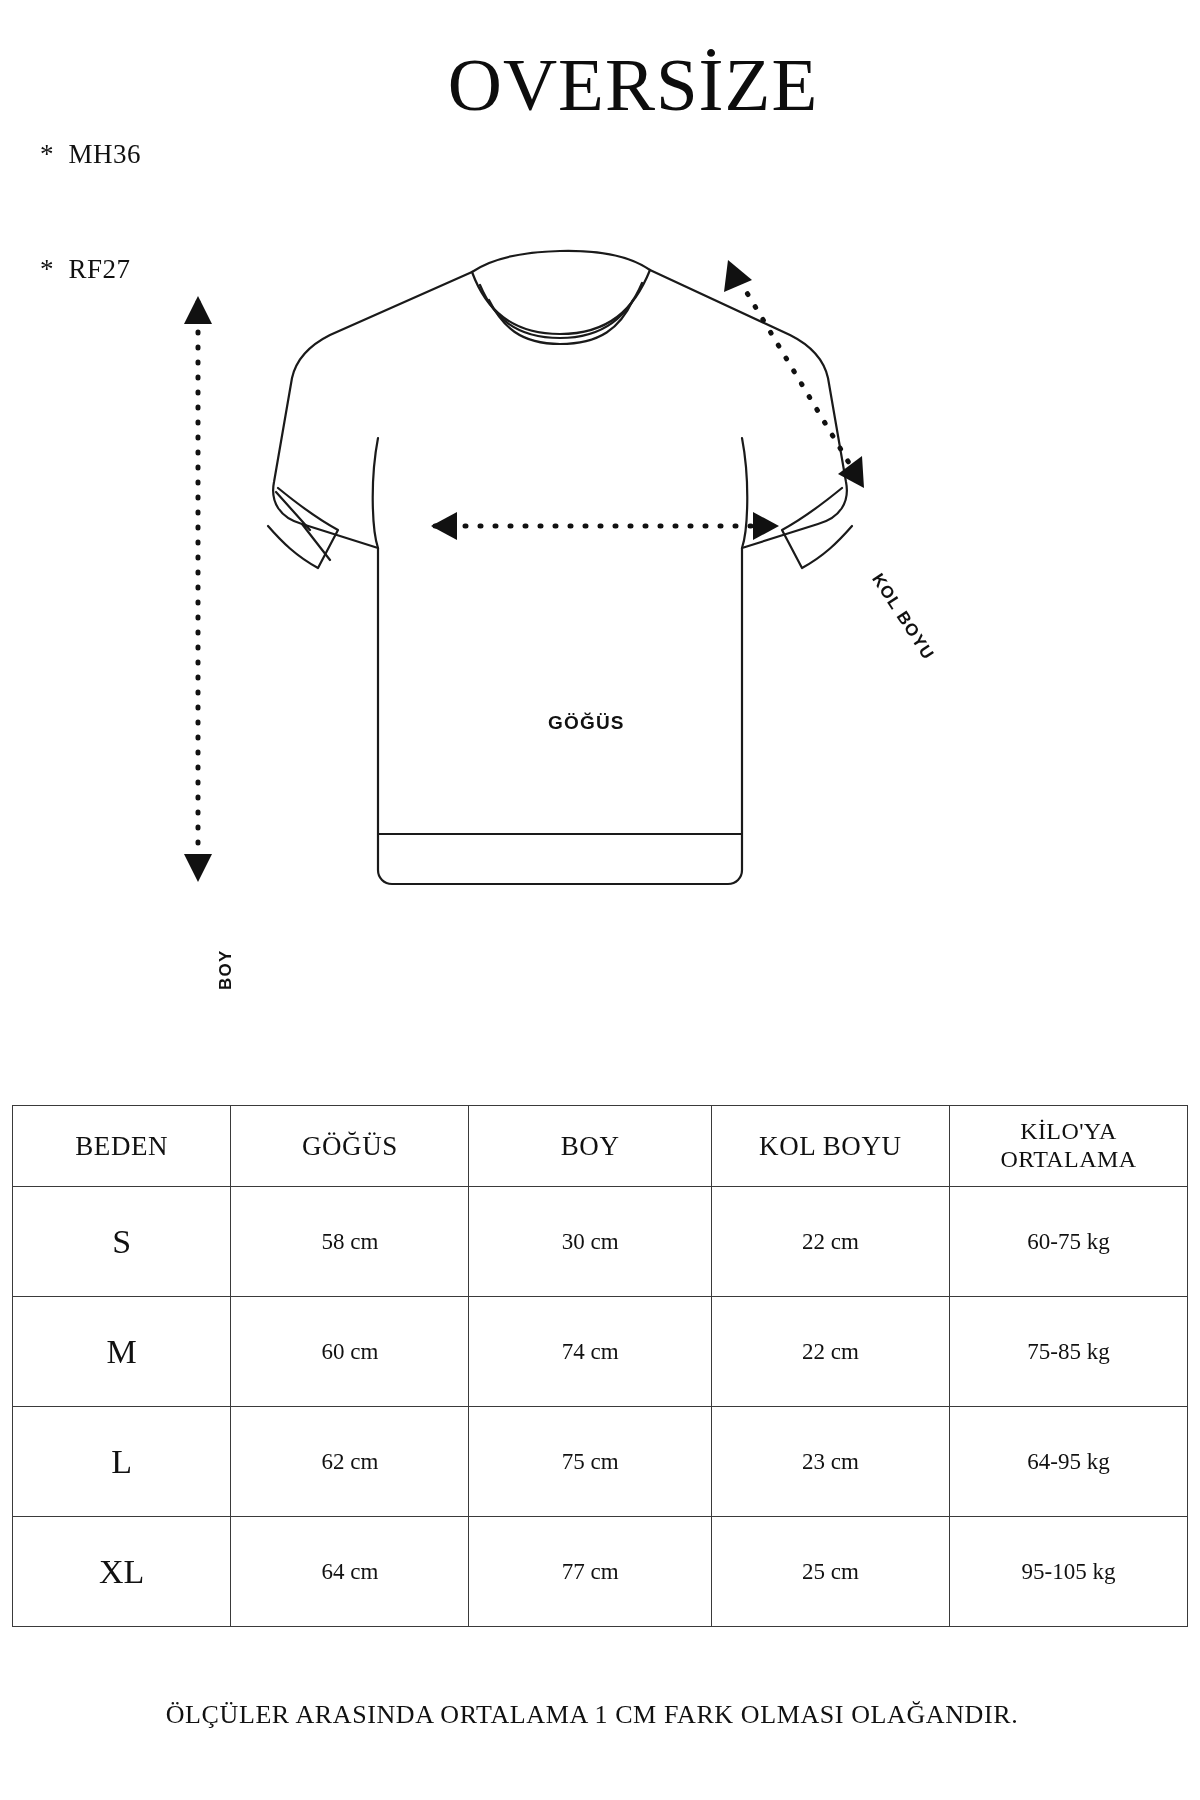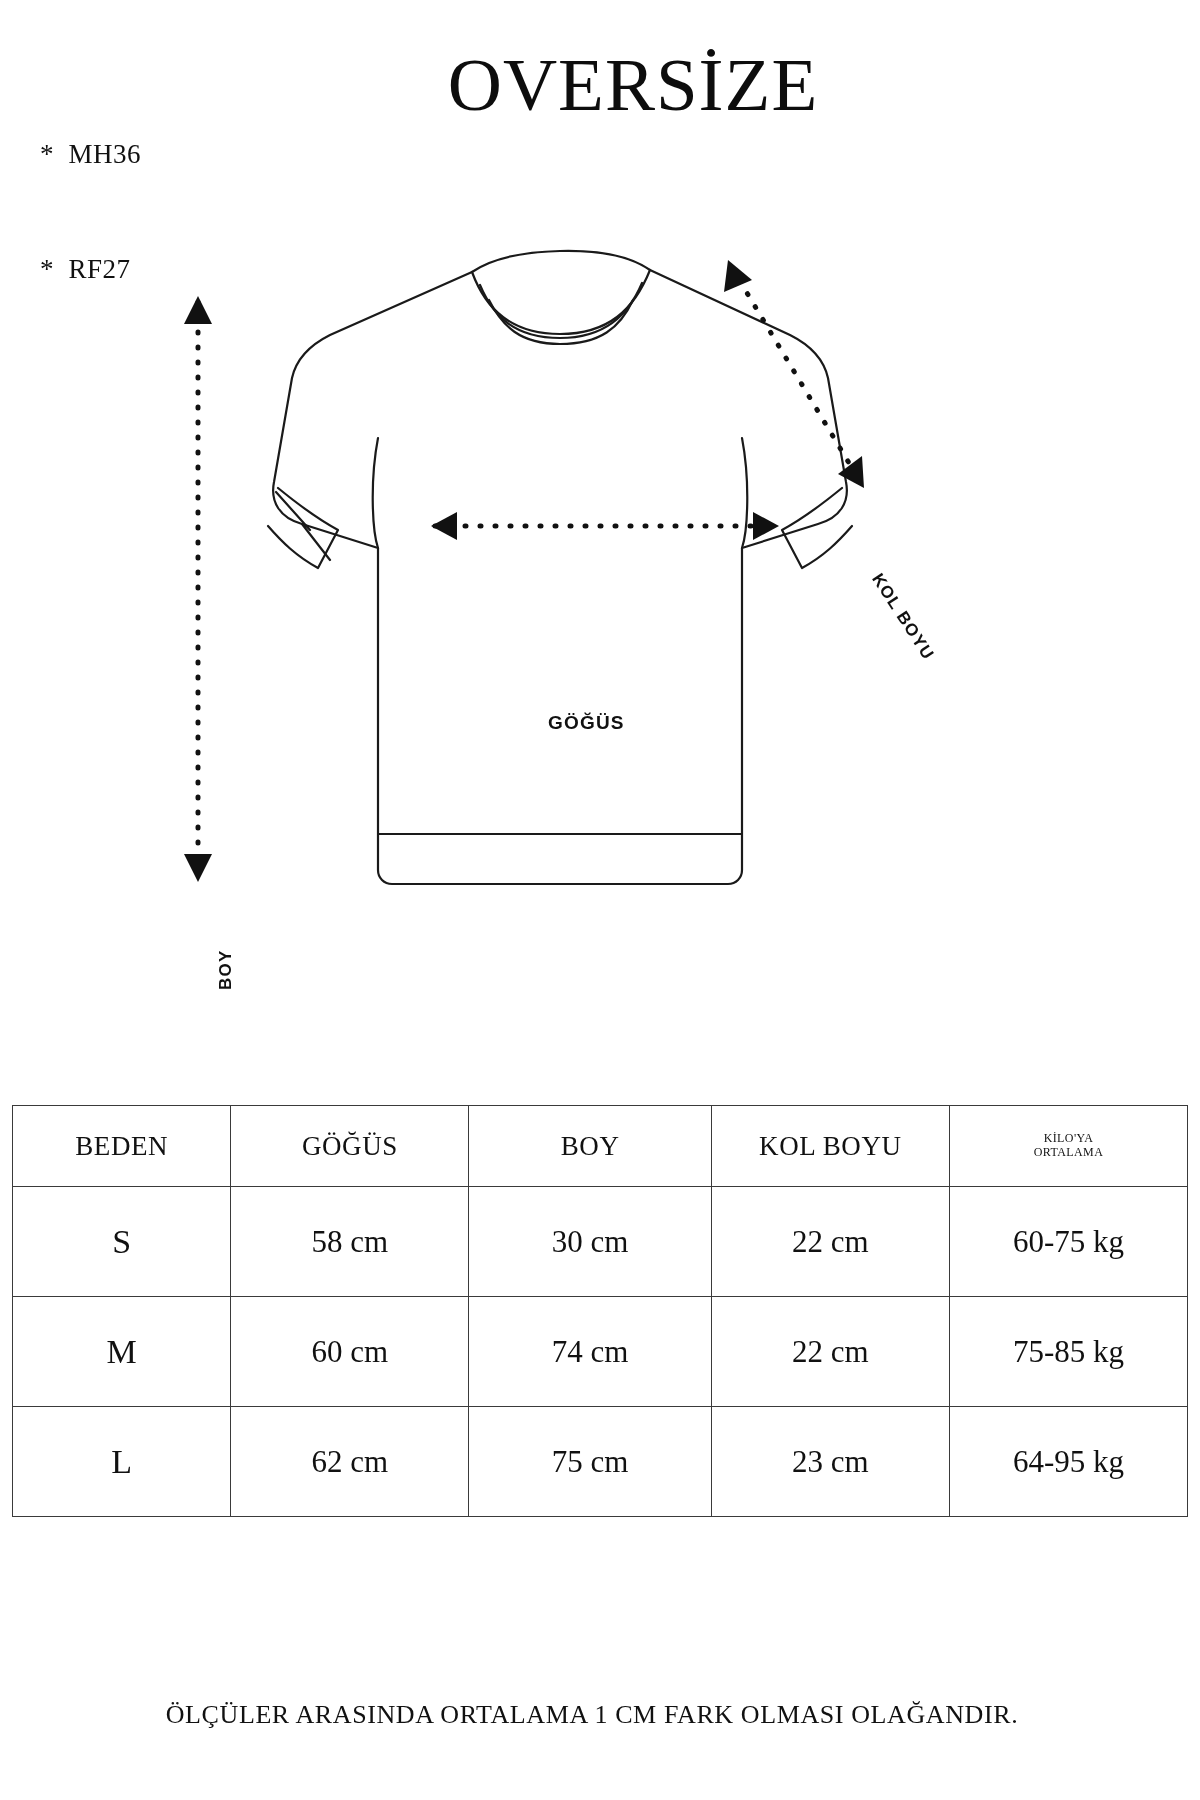--- a/index.html
+++ b/index.html
@@ -107,27 +107,27 @@
     color: #111;
   }
   table.size-table thead th {
     height: 78px;
     font-weight: 400;
     font-size: 27px;
     letter-spacing: 0.6px;
     vertical-align: middle;
   }
   table.size-table thead th.small {
-    font-size: 12px;
+    font-size: 24px;
     line-height: 1.15;
     letter-spacing: 0.4px;
   }
   table.size-table tbody td {
     height: 107px;
-    font-size: 31px;
+    font-size: 23px;
     vertical-align: middle;
   }
   table.size-table tbody td.beden {
     font-size: 34px;
   }
   
   table.size-table thead th:nth-child(1) { border-top-left-radius: 18px; }
   table.size-table thead th:nth-child(5) { border-top-right-radius: 18px; }
   table.size-table thead th { border-top-left-radius: 18px; border-top-right-radius: 18px; }
 
@@ -272,17 +272,24 @@
         <td>22 cm</td>
         <td>75-85 kg</td>
       </tr>
       <tr>
         <td class="beden">L</td>
         <td>62 cm</td>
         <td>75 cm</td>
         <td>23 cm</td>
         <td>64-95 kg</td>
       </tr>
+      <tr>
+        <td class="beden">XL</td>
+        <td>64 cm</td>
+        <td>77 cm</td>
+        <td>25 cm</td>
+        <td>95-105 kg</td>
+      </tr>
     </tbody>
   </table>
 </div>
 
 <div class="footnote">ÖLÇÜLER ARASINDA ORTALAMA 1 CM FARK OLMASI OLAĞANDIR.</div>
 
 </body></html>

